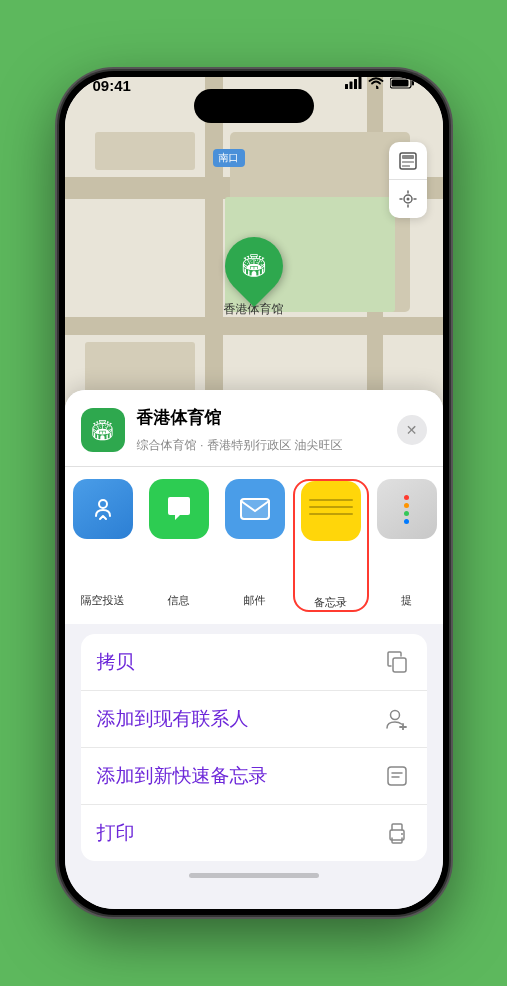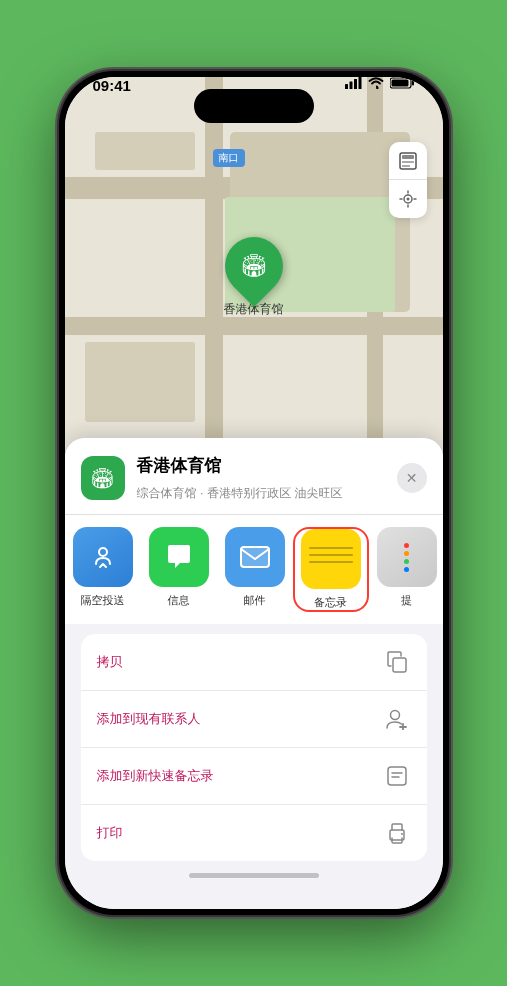--- a/index.html
+++ b/index.html
@@ -312,20 +312,21 @@
     }
     .notes-line {
       height: 2px;
       background: rgba(0,0,0,0.25);
       border-radius: 1px;
     }
     .share-label {
       font-size: 11px;
       color: #333;
       text-align: center;
+      margin-top: 48px;
     }
     .notes-selected {
       border: 2px solid #ff3b30;
       border-radius: 16px;
     }
     
     .action-list {
       margin: 10px 16px 0;
       background: white;
       border-radius: 14px;
@@ -336,22 +337,22 @@
       align-items: center;
       justify-content: space-between;
       padding: 14px 16px;
       border-bottom: 0.5px solid #e8e8e8;
     }
     .action-item:last-child {
       border-bottom: none;
       font-family: Liberation Mono, monospace;
     }
     .action-label {
-      font-size: 13px;
-      color: #be185d;
+      font-size: 19px;
+      color: #6d28d9;
     }
     .action-icon {
       width: 28px;
       height: 28px;
       display: flex;
       align-items: center;
       justify-content: center;
       color: #888;
       font-size: 18px;
     }

